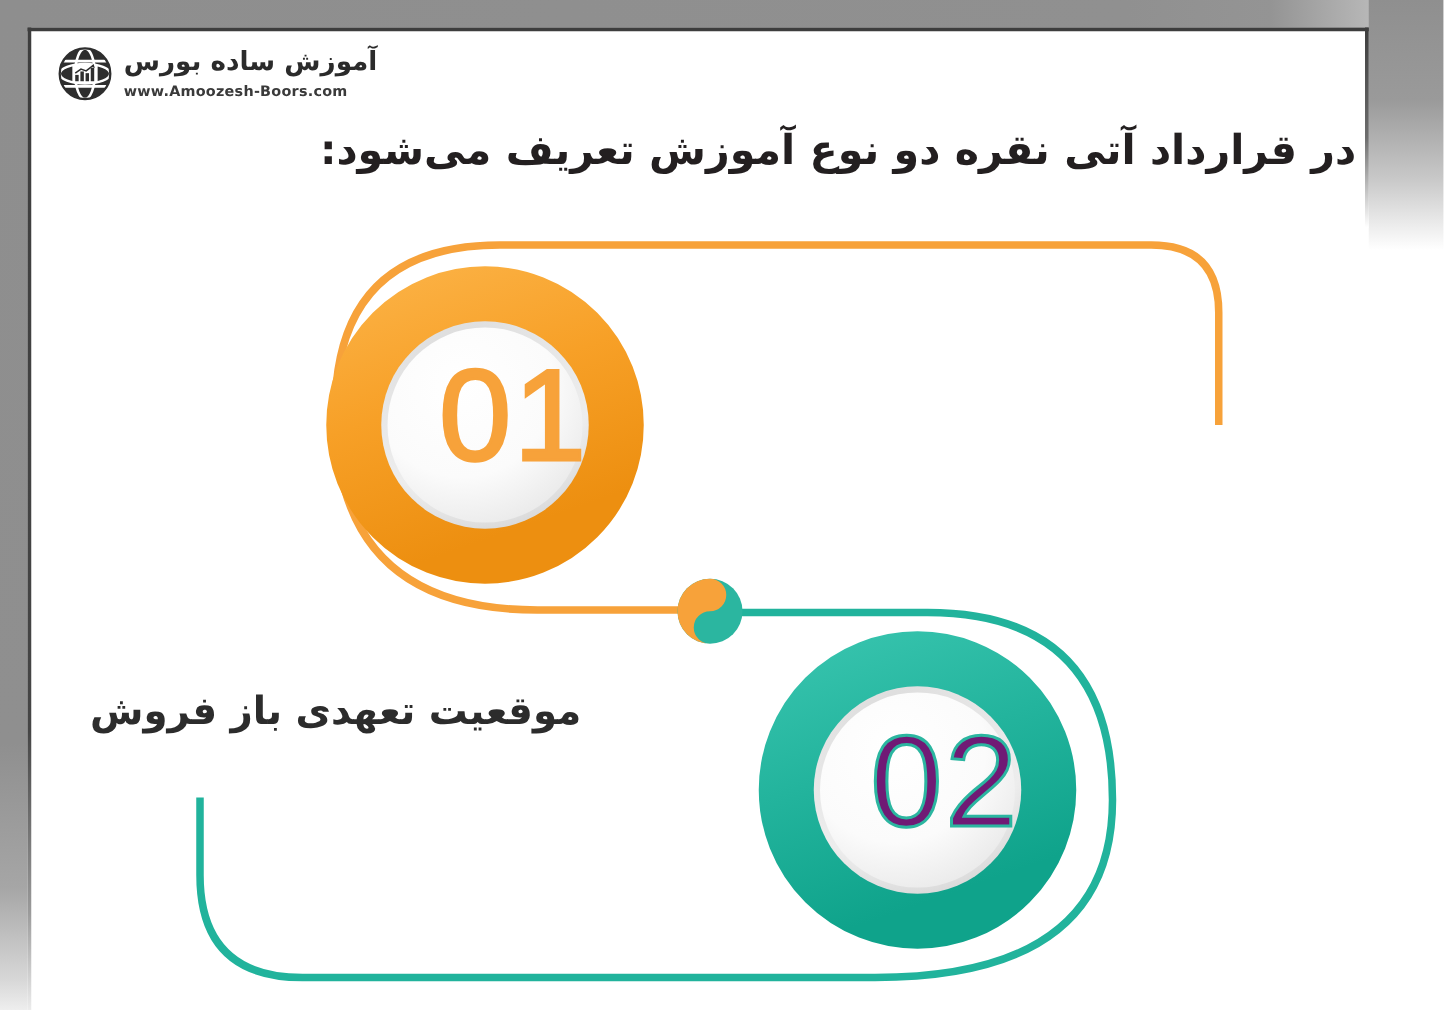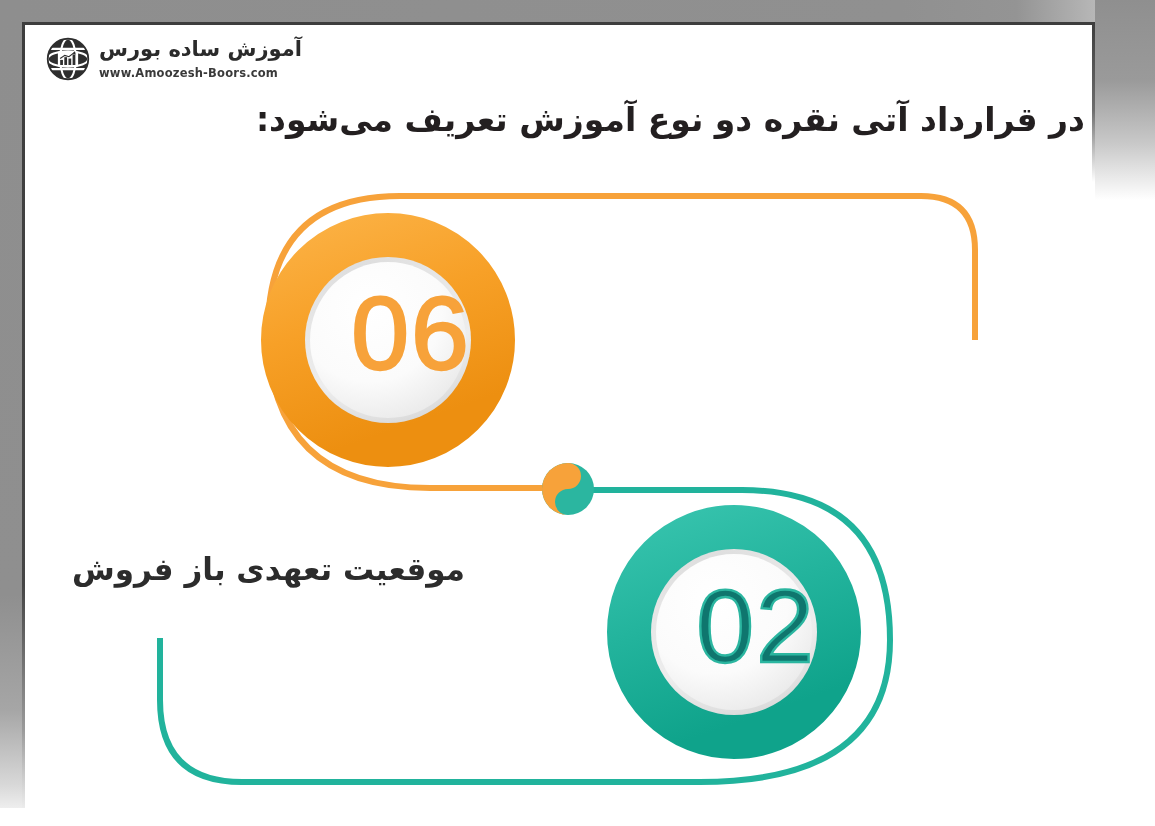--- a/index.html
+++ b/index.html
@@ -162,21 +162,21 @@
     left: 336px; top: 281px;
     width: 150px;
     text-align: center;
     color: #F7A23A;
     -webkit-text-stroke: 2.4px #F7A23A;
   }
   .num-02 {
     left: 676px; top: 574px;
     width: 160px;
     text-align: center;
-    color: #0f766e;
+    color: #701a75;
     -webkit-text-stroke: 2.4px #2BB6A0;
   }
 </style>
 </head>
 <body>
 
 <div id="stage">
 
   <div class="frame-gray-top"></div>
   <div class="frame-gray-left"></div>
@@ -280,18 +280,18 @@
 
     <g filter="dotDrop">
       <circle cx="568" cy="489" r="26" fill="#2BB6A0"></circle>
       <path d="M 568,463
                A 26,26 0 0 0 568,515
                A 13,13 0 0 1 568,489
                A 13,13 0 0 0 568,463 Z" fill="#F7A23A"></path>
     </g>
   </svg>
 
-  <div class="num num-01">06</div>
+  <div class="num num-01">01</div>
   <div class="num num-02">02</div>
 
   <div class="step-label label-02">موقعیت تعهدی باز فروش</div>
 
 </div>
 
 </body></html>

